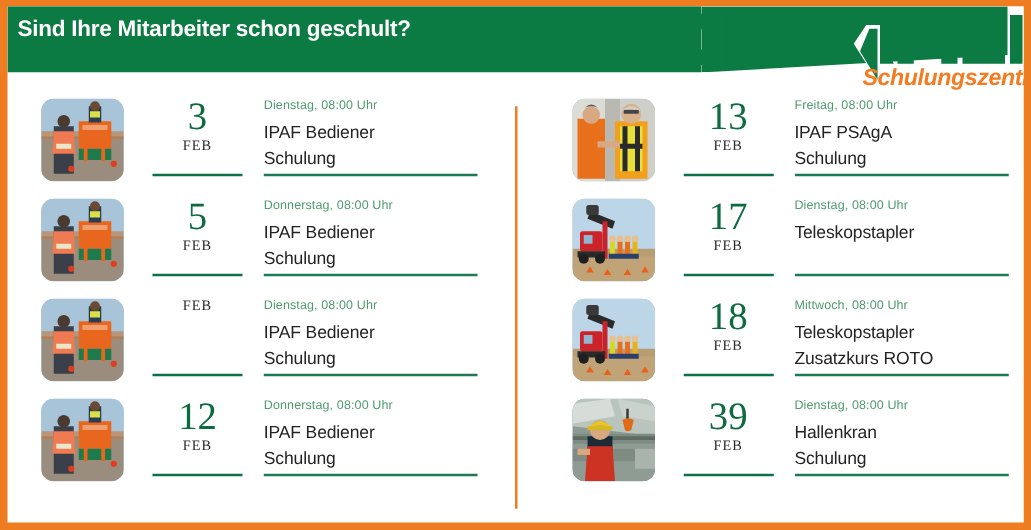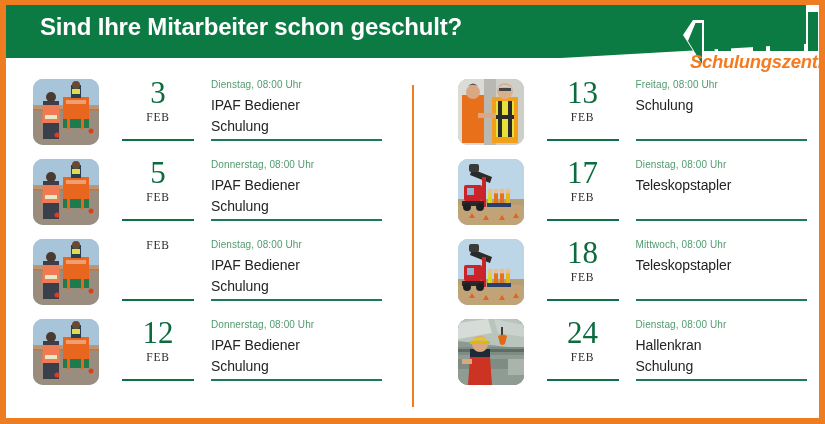--- a/index.html
+++ b/index.html
@@ -46,23 +46,23 @@
   .header-band-slope {
     position: absolute;
     left: 555px; top: 0;
     width: 540px;
     height: 53px;
     background: linear-gradient(to bottom, #0b7a43 0%, #0b7a43 100%);
     clip-path: polygon(0 0, 100% 0, 100% 42%, 0 100%);
   }
   .header-title {
     position: absolute;
-    left: 40px;
+    left: 14px;
     top: 13px;
-    font-size: 24px;
+    font-size: 18px;
     font-weight: 600;
     color: #ffffff;
     letter-spacing: -0.2px;
     white-space: nowrap;
     z-index: 5;
   }
 
   
   .logo {
     position: absolute;
@@ -400,20 +400,21 @@
             <rect x="20" y="34" width="18" height="5" fill="#d8a882"></rect>
           </svg>
         </div>
         <div class="date-block">
           <div class="date-day">13</div>
           <div class="date-mon">FEB</div>
           <div class="date-rule"></div>
         </div>
         <div class="text-block">
           <div class="event-when">Freitag, 08:00 Uhr</div>
+          <div class="event-title">IPAF PSAgA</div>
           <div class="event-title">Schulung</div>
           <div class="text-rule"></div>
         </div>
       </div>
 
       <div class="event-row">
         <div class="thumb">
           <svg viewBox="0 0 66 66" xmlns="http://www.w3.org/2000/svg">
             <rect width="66" height="66" fill="#bcd6e8"></rect>
             <rect y="40" width="66" height="26" fill="#b99d72"></rect>
@@ -483,20 +484,21 @@
           </svg>
         </div>
         <div class="date-block">
           <div class="date-day">18</div>
           <div class="date-mon">FEB</div>
           <div class="date-rule"></div>
         </div>
         <div class="text-block">
           <div class="event-when">Mittwoch, 08:00 Uhr</div>
           <div class="event-title">Teleskopstapler</div>
+          <div class="event-title">Zusatzkurs ROTO</div>
           <div class="text-rule"></div>
         </div>
       </div>
 
       <div class="event-row">
         <div class="thumb">
           <svg viewBox="0 0 66 66" xmlns="http://www.w3.org/2000/svg">
             <rect width="66" height="66" fill="#8d9a93"></rect>
             <path d="M0 0 L66 0 L66 30 L0 22 Z" fill="#b9c4bd"></path>
             <path d="M0 4 L30 0 L34 14 L0 20 Z" fill="#d6ddd8"></path>
@@ -510,21 +512,21 @@
             <rect x="50" y="40" width="16" height="16" fill="#aab4ad"></rect>
             <rect x="12" y="30" width="20" height="36" fill="#1e2a38"></rect>
             <path d="M12 38 L32 38 L34 66 L10 66 Z" fill="#cc3322"></path>
             <circle cx="22" cy="25" r="8" fill="#d8a87e"></circle>
             <path d="M12 24 q10 -12 20 0 q-10 -6 -20 0Z" fill="#e8c81a"></path>
             <rect x="12" y="22" width="20" height="3" fill="#d8b81a"></rect>
             <rect x="4" y="40" width="10" height="5" fill="#d8a87e"></rect>
           </svg>
         </div>
         <div class="date-block">
-          <div class="date-day">24</div>
+          <div class="date-day">39</div>
           <div class="date-mon">FEB</div>
           <div class="date-rule"></div>
         </div>
         <div class="text-block">
           <div class="event-when">Dienstag, 08:00 Uhr</div>
           <div class="event-title">Hallenkran</div>
           <div class="event-title">Schulung</div>
           <div class="text-rule"></div>
         </div>
       </div>

